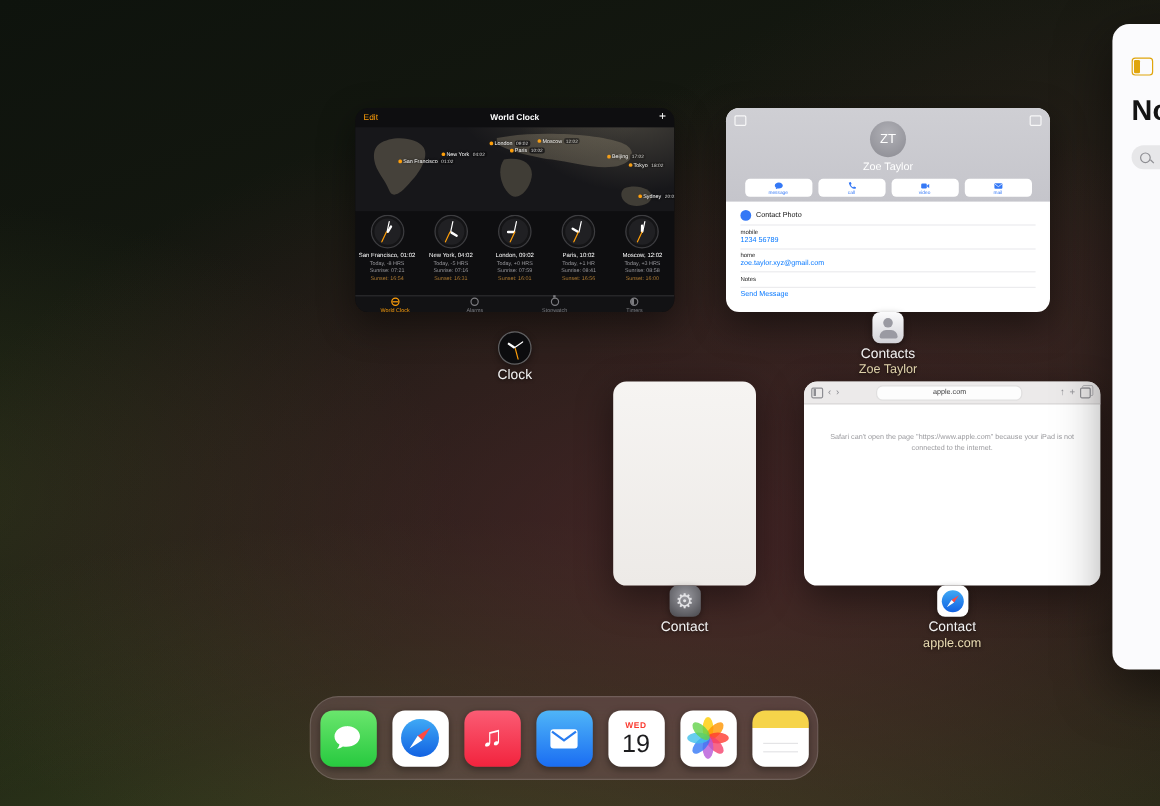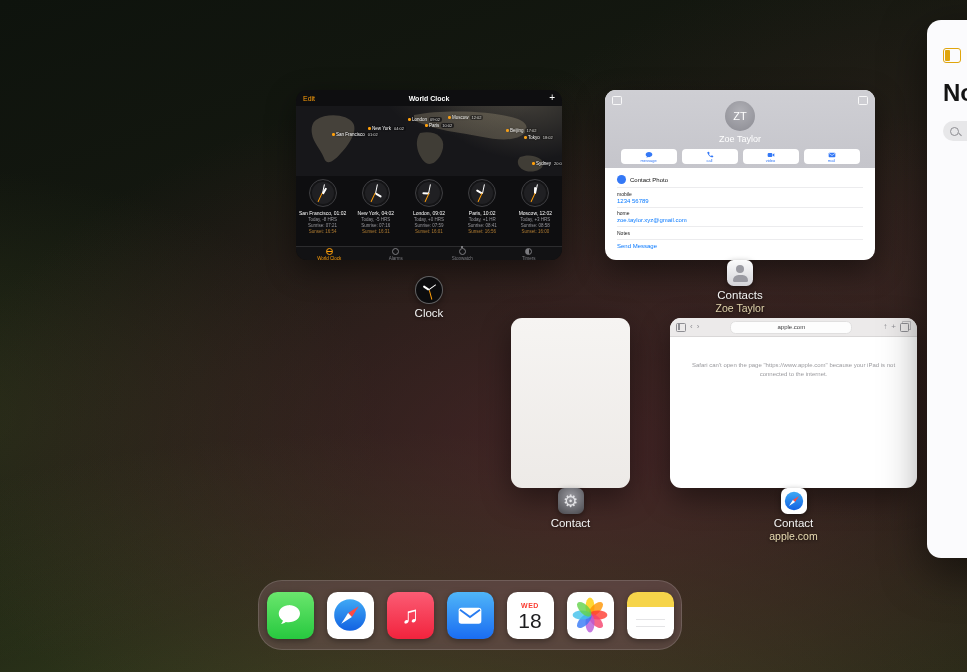--- a/index.html
+++ b/index.html
@@ -397,21 +397,21 @@
       <span>♫</span>
     </div>
     <div class="dicon ic-mail">
       <svg width="32" height="32" viewBox="0 0 24 24">
           <rect x="3.5" y="6.5" width="17" height="12" rx="2" fill="#fff"></rect>
           <path d="M4.5 8l7.5 5.5L19.5 8" stroke="#2a7df0" stroke-width="1.4" fill="none"></path>
         </svg>
     </div>
     <div class="dicon ic-calendar">
       <span class="cal-wd">WED</span>
-      <span class="cal-day">18</span>
+      <span class="cal-day">19</span>
     </div>
     <div class="dicon ic-photos">
       <svg width="36" height="36" viewBox="0 0 24 24">
         <g transform="translate(12,12)">
           <ellipse cx="0" cy="-5.4" rx="3" ry="6.2" fill="#ffcc00" opacity="0.8"></ellipse>
           <ellipse cx="0" cy="-5.4" rx="3" ry="6.2" fill="#ff9500" opacity="0.8" transform="rotate(45)"></ellipse>
           <ellipse cx="0" cy="-5.4" rx="3" ry="6.2" fill="#ff3b30" opacity="0.8" transform="rotate(90)"></ellipse>
           <ellipse cx="0" cy="-5.4" rx="3" ry="6.2" fill="#f5416c" opacity="0.8" transform="rotate(135)"></ellipse>
           <ellipse cx="0" cy="-5.4" rx="3" ry="6.2" fill="#b759d8" opacity="0.8" transform="rotate(180)"></ellipse>
           <ellipse cx="0" cy="-5.4" rx="3" ry="6.2" fill="#3478f6" opacity="0.8" transform="rotate(225)"></ellipse>

